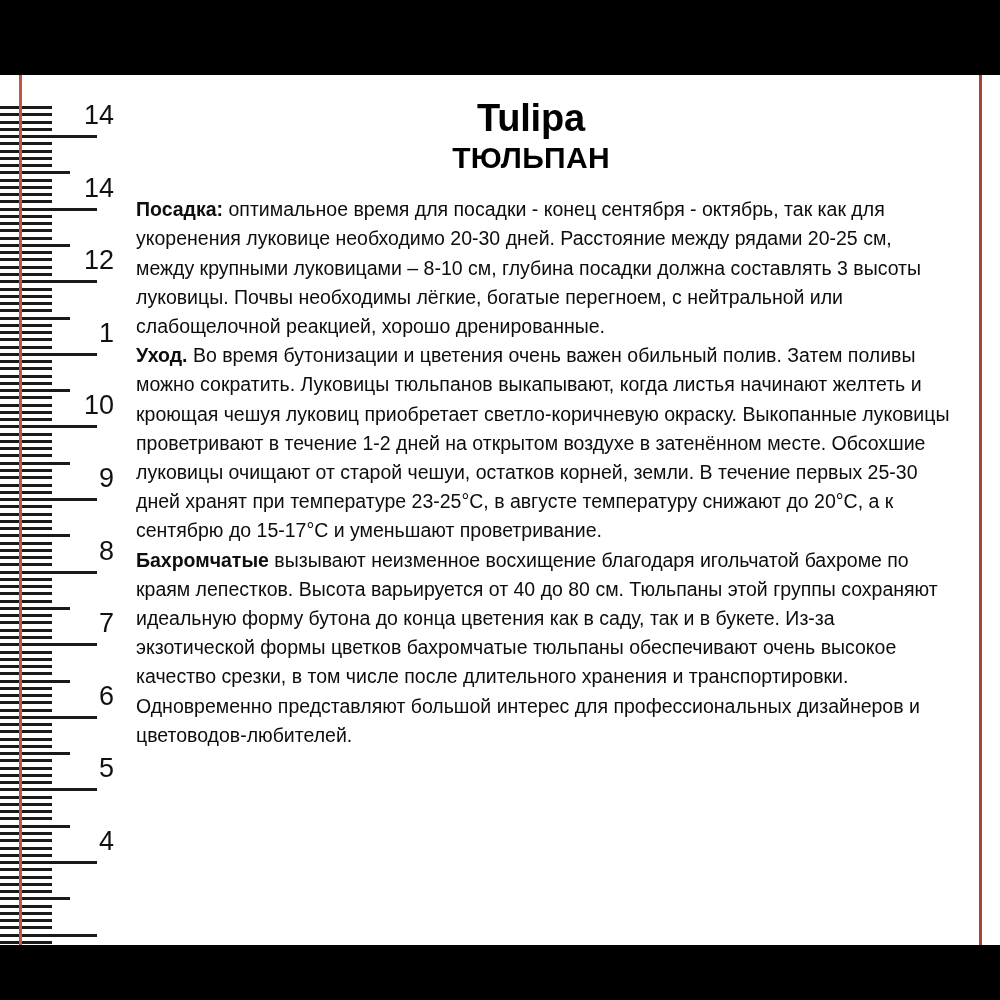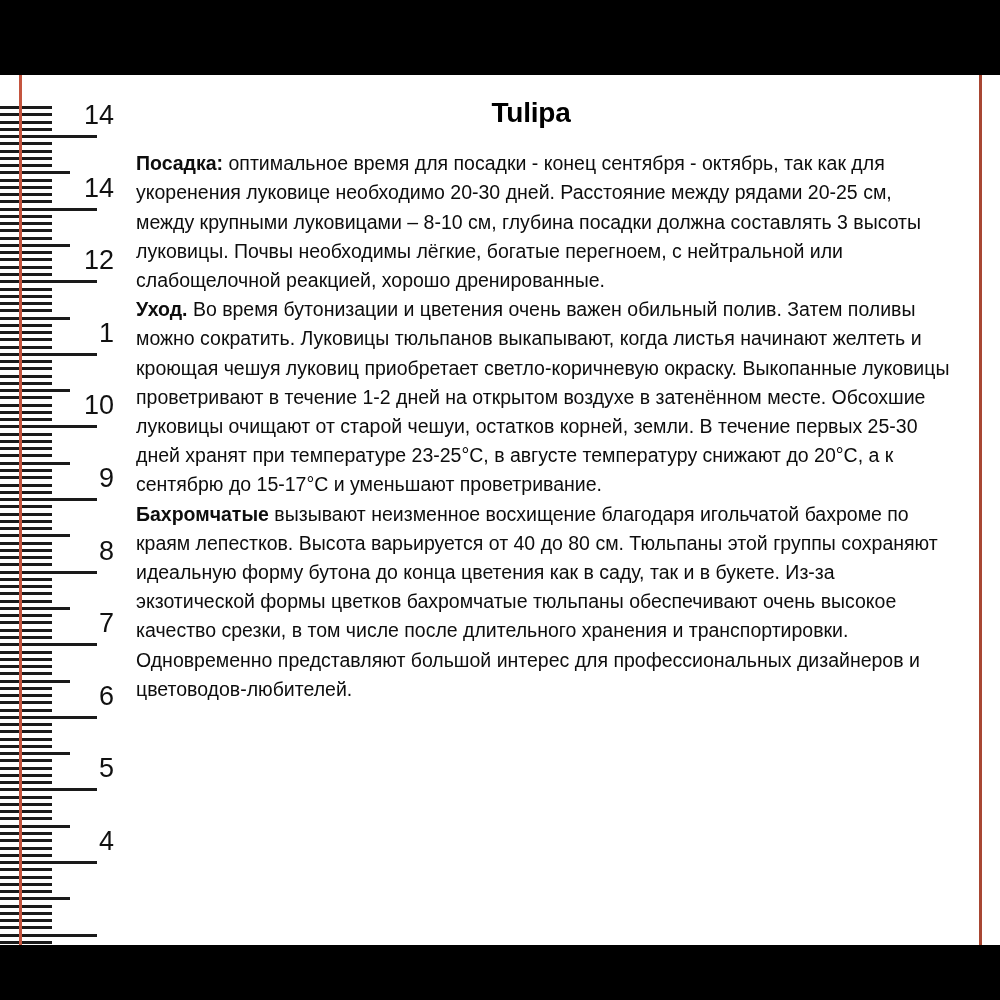--- a/index.html
+++ b/index.html
@@ -90,21 +90,21 @@
     top: 0;
     width: 820px;
     height: 870px;
   }
   #title-block {
     text-align: center;
     padding-top: 22px;
     width: 790px;
   }
   .title-latin {
-    font-size: 28px;
+    font-size: 38px;
     font-weight: bold;
     color: #000000;
     line-height: 1.15;
     letter-spacing: -0.2px;
   }
   .title-ru {
     font-size: 30px;
     font-weight: bold;
     color: #000000;
     line-height: 1.15;
@@ -270,20 +270,21 @@
         </div>
       <div id="red-line-left"></div>
     </div>
 
     <div id="red-line-right"></div>
 
     <div id="content">
 
       <div id="title-block">
         <div class="title-latin">Tulipa</div>
+        <div class="title-ru">ТЮЛЬПАН</div>
       </div>
 
       <div id="body-text">
           <p><b>Посадка:</b><span> оптимальное время для посадки - конец сентября - октябрь, так как для укоренения луковице необходимо 20-30 дней.  Расстояние между рядами 20-25 см, между крупными луковицами – 8-10 см, глубина посадки должна составлять 3 высоты луковицы. Почвы необходимы лёгкие, богатые перегноем, с нейтральной или слабощелочной реакцией, хорошо дренированные.</span></p>
           <p><b>Уход.</b><span> Во время бутонизации и цветения очень важен обильный полив. Затем поливы можно сократить. Луковицы тюльпанов выкапывают, когда листья начинают желтеть и кроющая чешуя луковиц приобретает светло-коричневую окраску. Выкопанные луковицы проветривают в течение 1-2 дней на открытом воздухе в затенённом месте. Обсохшие луковицы очищают от старой чешуи, остатков корней, земли. В течение первых 25-30 дней хранят при температуре 23-25°C, в августе температуру снижают до 20°C, а к сентябрю до 15-17°C и уменьшают проветривание.</span></p>
           <p><b>Бахромчатые</b><span> вызывают неизменное восхищение благодаря игольчатой бахроме по краям лепестков. Высота варьируется от 40 до 80 см. Тюльпаны этой группы сохраняют идеальную форму бутона до конца цветения как в саду, так и в букете. Из-за экзотической формы цветков бахромчатые тюльпаны обеспечивают очень высокое качество срезки, в том числе после длительного хранения и транспортировки. Одновременно представляют большой интерес для профессиональных дизайнеров и цветоводов-любителей.</span></p>
         </div>
 
     </div>
   </div>

